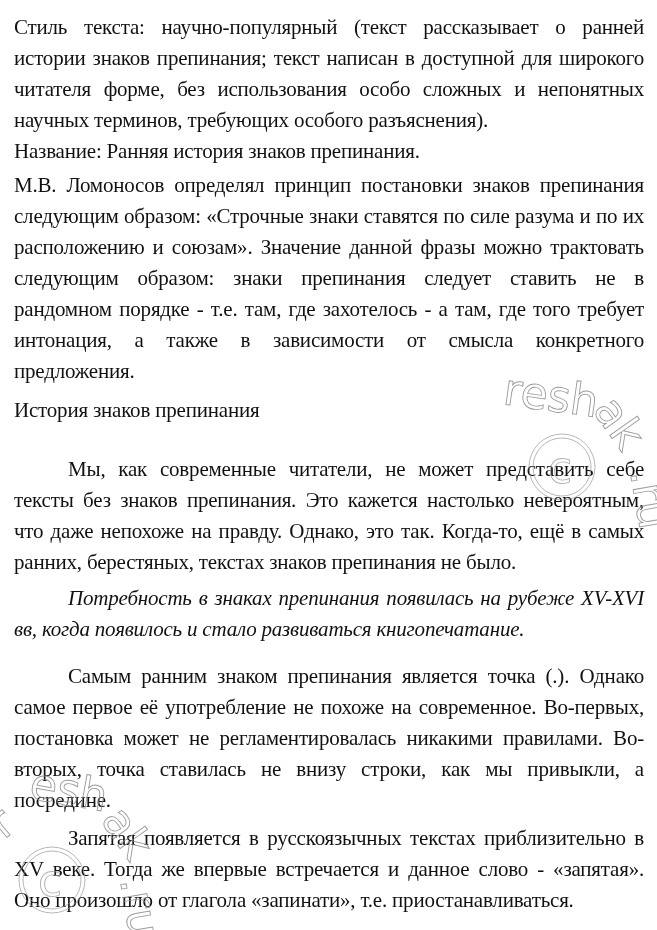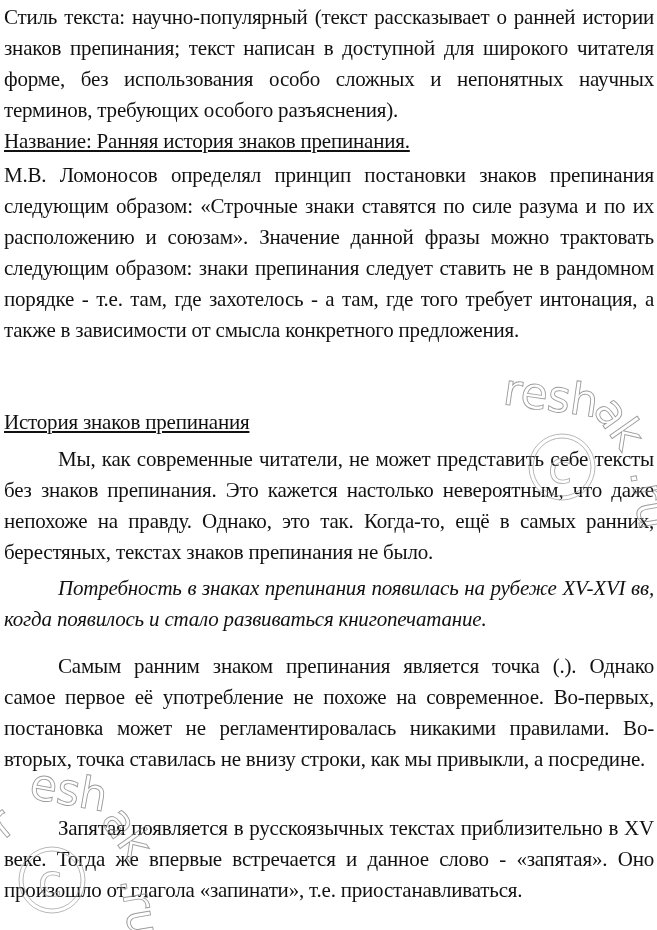--- a/index.html
+++ b/index.html
@@ -15,32 +15,32 @@
       font-family: "Liberation Serif", "DejaVu Serif", serif;
       color: #111111;
     }
     .page {
       position: absolute;
       left: 4px;
       top: 0;
       width: 650px;
     }
     .para {
-      margin: 0;
+      margin: 10px;
       font-size: 21px;
       line-height: 31px;
       text-align: justify;
       text-align-last: left;
       letter-spacing: -0.2px;
     }
     .indent { text-indent: 54px; }
     .p-style { position: absolute; top: 2px; }
-    .p-title { position: absolute; top: 126px; text-decoration: underline; }
+    .p-title { position: absolute; top: 126px; }
     .p-lomonosov { position: absolute; top: 160px; }
-    .p-heading { position: absolute; top: 407px; text-decoration: underline; }
+    .p-heading { position: absolute; top: 385px; }
     .p-modern { position: absolute; top: 444px; }
     .p-need { position: absolute; top: 573px; font-style: italic; }
     .p-dot { position: absolute; top: 651px; }
     .p-comma { position: absolute; top: 813px; }
 
     .watermark {
       position: absolute;
       pointer-events: none;
     }
     .wm-text {

